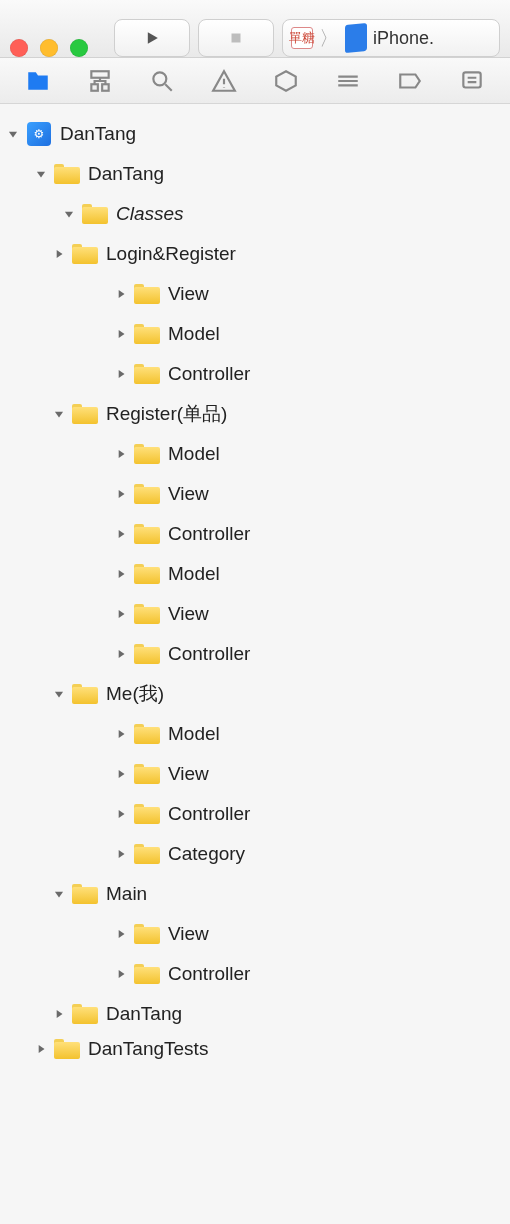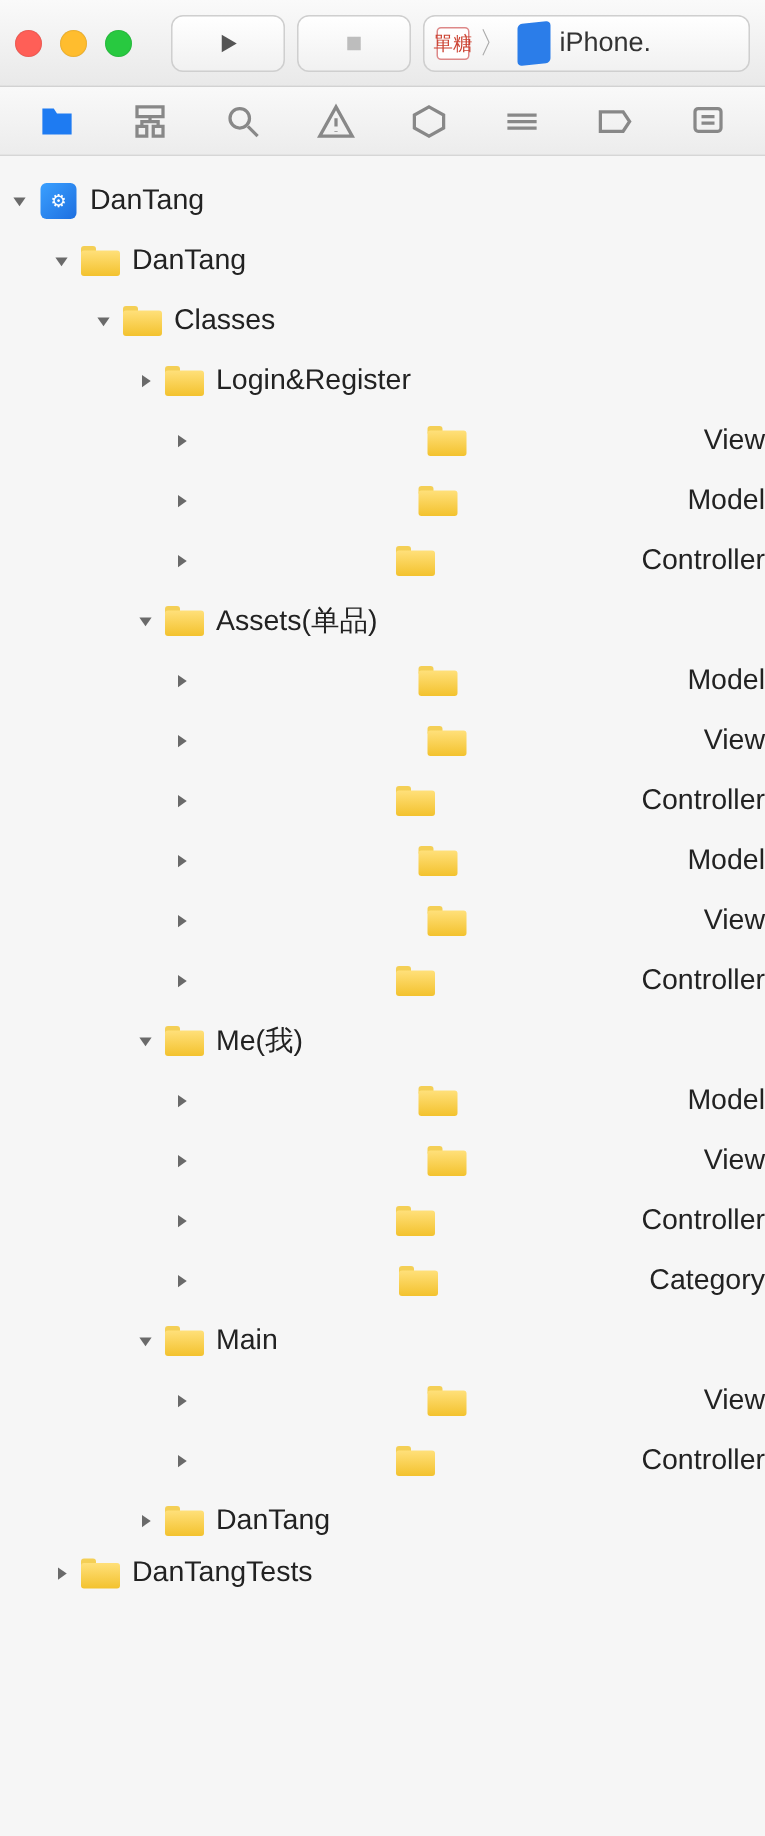--- a/index.html
+++ b/index.html
@@ -11,21 +11,21 @@
       overflow: hidden;
       font-size: 19px;
       color: #222;
     }
     
     .titlebar {
       height: 58px;
       background: linear-gradient(#fafafa,#e9e9e9);
       border-bottom: 1px solid #d2d2d2;
       display: flex;
-      align-items: center;
+      align-items: flex-end;
       padding: 0 10px;
       gap: 8px;
     }
     .traffic-lights { display: flex; gap: 12px; margin-right: 18px; }
     .tl { width: 18px; height: 18px; border-radius: 50%; box-shadow: inset 0 0 1px rgba(0,0,0,.3); }
     .tl.red { background:#ff5f57; }
     .tl.yellow { background:#ffbd2e; }
     .tl.green { background:#28c940; }
     .pill-btn {
       height: 38px; width: 76px;
@@ -85,23 +85,23 @@
     }
     .folder.blue::before { background:#7fc6ea; }
     .folder.blue::after { background: linear-gradient(#a8dcf5,#6ab8e4); }
     .projicon {
       width:24px; height:24px; border-radius:4px;
       background: linear-gradient(135deg,#3aa0ff,#1e6fe0);
       display:flex;align-items:center;justify-content:center;color:#fff;font-size:12px;
     }
     .indent-0 { padding-left: 2px; }
     .indent-1 { padding-left: 30px; }
-    .indent-2 { padding-left: 58px; }
-    .indent-3 { padding-left: 86px; }
-    .indent-4 { padding-left: 110px; justify-content: space-between; }
+    .indent-2 { padding-left: 58px; font-style: italic; }
+    .indent-3 { padding-left: 48px; }
+    .indent-4 { padding-left: 110px; }
   </style>
 </head>
 <body>
 
 <div class="titlebar">
   <div class="traffic-lights">
     <div class="tl red"></div>
     <div class="tl yellow"></div>
     <div class="tl green"></div>
   </div>
@@ -252,21 +252,21 @@
     </div>
     <div class="row indent-3">
       <span class="disc">
         <svg viewBox="0 0 24 24">
           <path d="M8 5l10 7-10 7z" fill="currentColor" transform="rotate(90 12 12)"></path>
         </svg>
       </span>
       <span class="ic">
         <span class="folder"></span>
       </span>
-      <span class="label">Assets(单品)</span>
+      <span class="label">Register(单品)</span>
     </div>
     <div class="row indent-4">
       <span class="disc">
         <svg viewBox="0 0 24 24">
           <path d="M8 5l10 7-10 7z" fill="currentColor" transform=""></path>
         </svg>
       </span>
       <span class="ic">
         <span class="folder"></span>
       </span>

